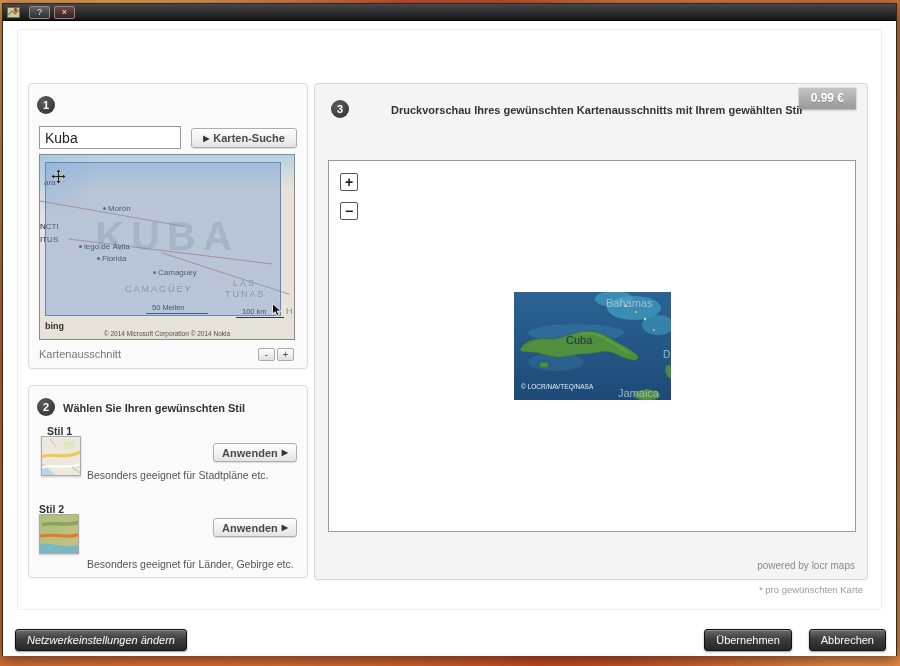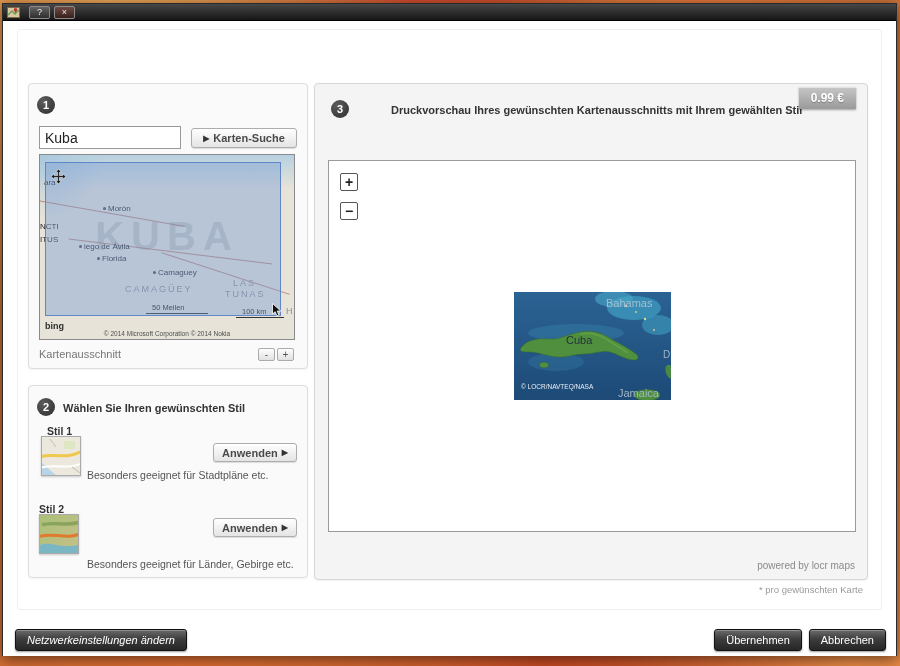--- a/index.html
+++ b/index.html
@@ -144,21 +144,21 @@
 
   
   .btn-dark {
     background:linear-gradient(#6b6b6b,#3d3d3d 45%,#262626);
     border:1px solid #121212; color:#fff; font-size:11px; border-radius:3px;
     padding:4px 11px; cursor:pointer;
     box-shadow:inset 0 1px 0 rgba(255,255,255,.25), 0 1px 2px rgba(0,0,0,.4);
     font-family:"Liberation Sans", sans-serif;
   }
   .network-btn { position:absolute; left:12px; top:608px;font-style:italic; }
-  .footer-right { position:absolute; right:10px; top:608px; display:flex; gap:7px; }
+  .footer-right { position:absolute; right:10px; top:608px; display:flex; gap:17px; }
 </style>
 </head>
 <body>
 
 <div class="window">
   <div class="titlebar">
     <span class="app-icon">
       <svg viewBox="0 0 13 13" width="13" height="13">
           <rect x="0.5" y="1.5" width="12" height="10" fill="#d9c9a0" stroke="#7a6a4a" stroke-width="1"></rect>
           <path d="M1 9 L5 5 L8 8 L12 4" stroke="#6a9a5a" stroke-width="1.4" fill="none"></path>

